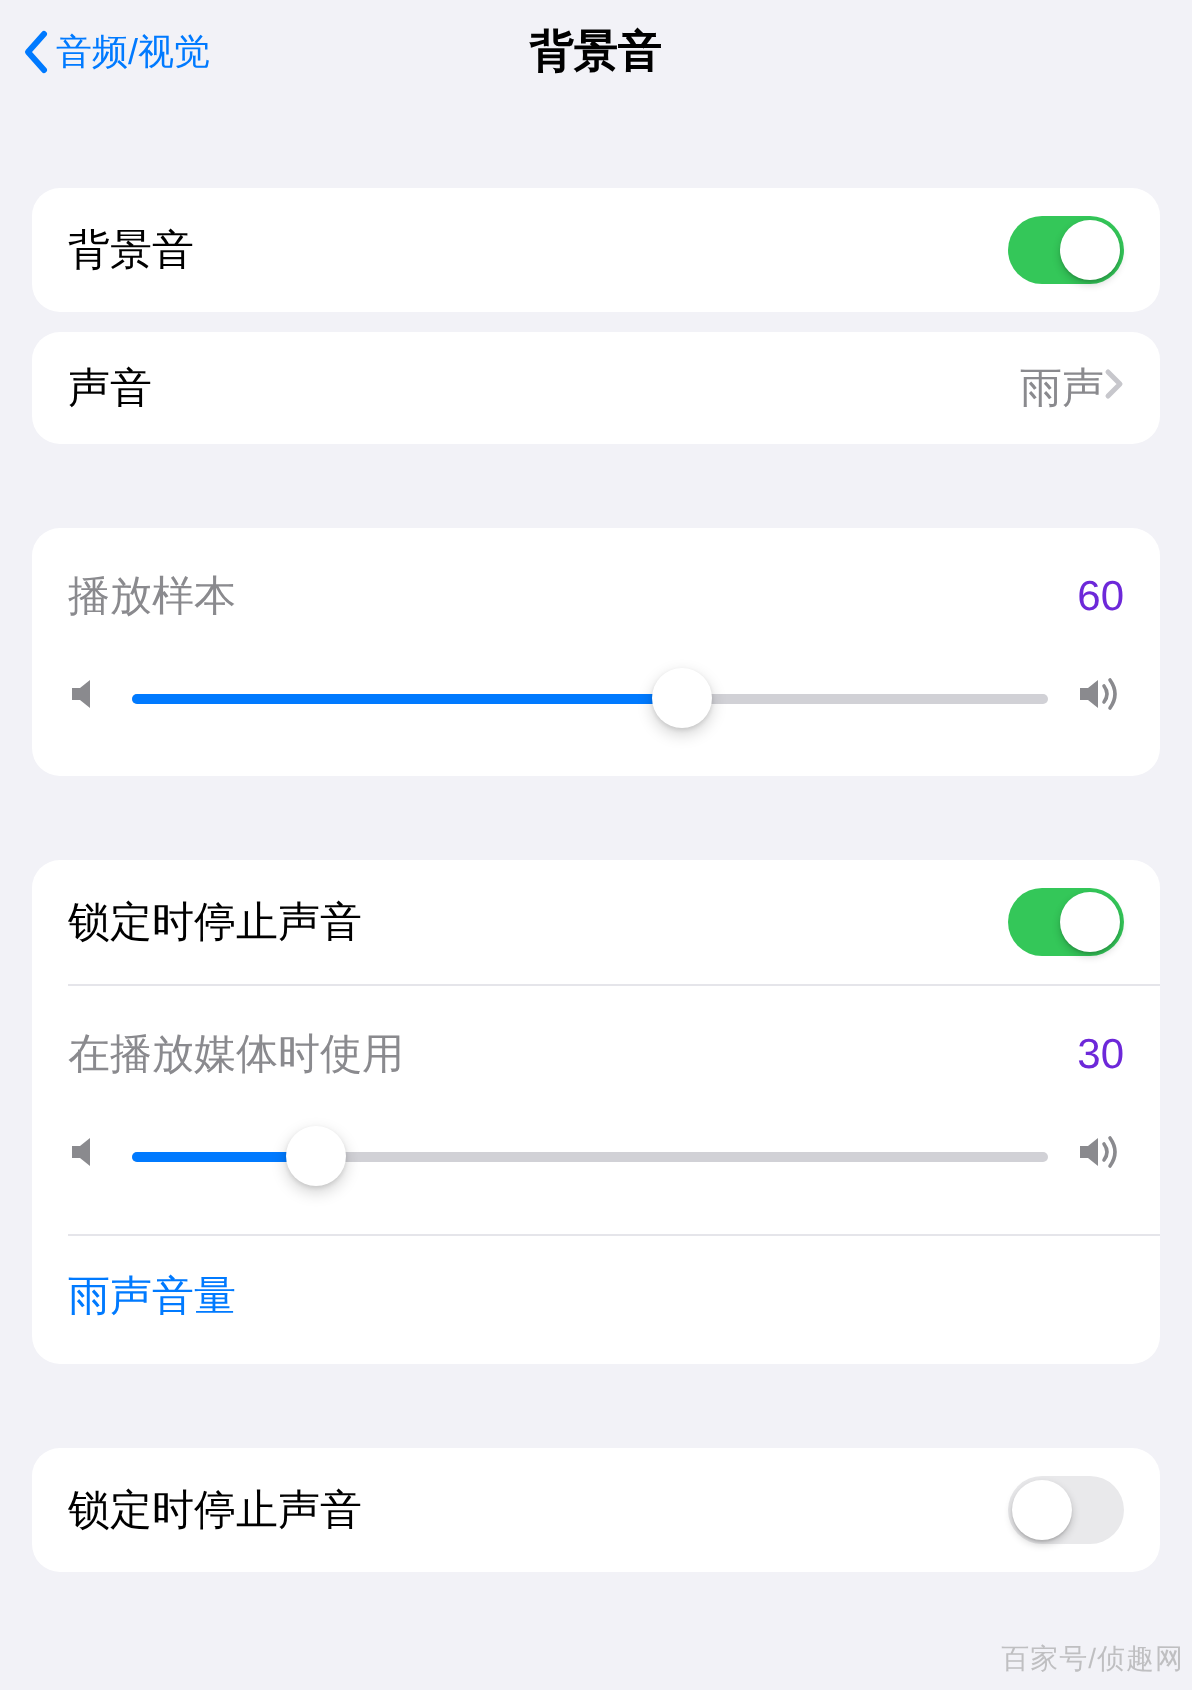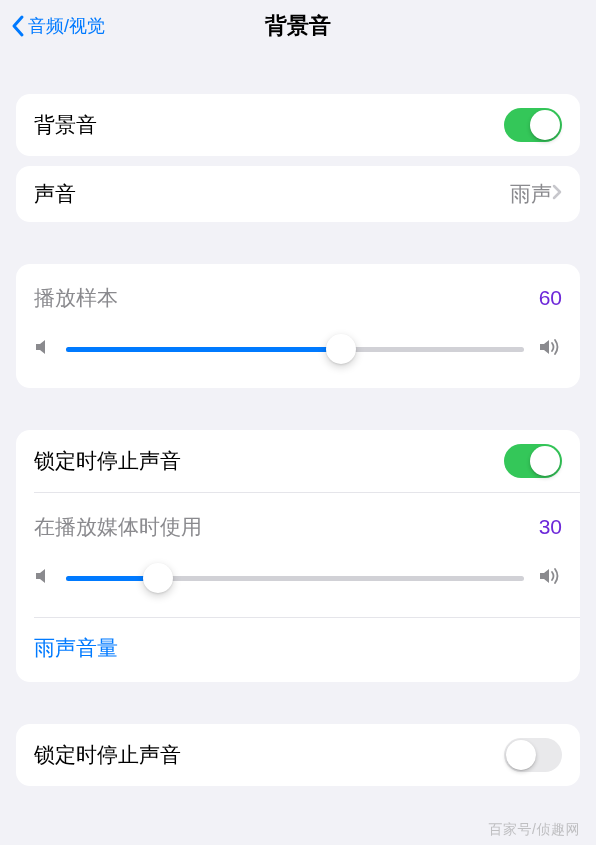--- a/index.html
+++ b/index.html
@@ -177,21 +177,21 @@
     }
     .link-row {
       padding: 16px 18px 20px 18px;
     }
     .link-text {
       font-size: 21px;
       color: #007aff;
     }
     .watermark {
       position: absolute;
-      right: 16px;
+      right: 4px;
       bottom: 6px;
       font-size: 14px;
       color: rgba(150,150,150,0.55);
       letter-spacing: 0.5px;
       font-weight: 300;
     }
   </style>
 </head>
 <body>
 

